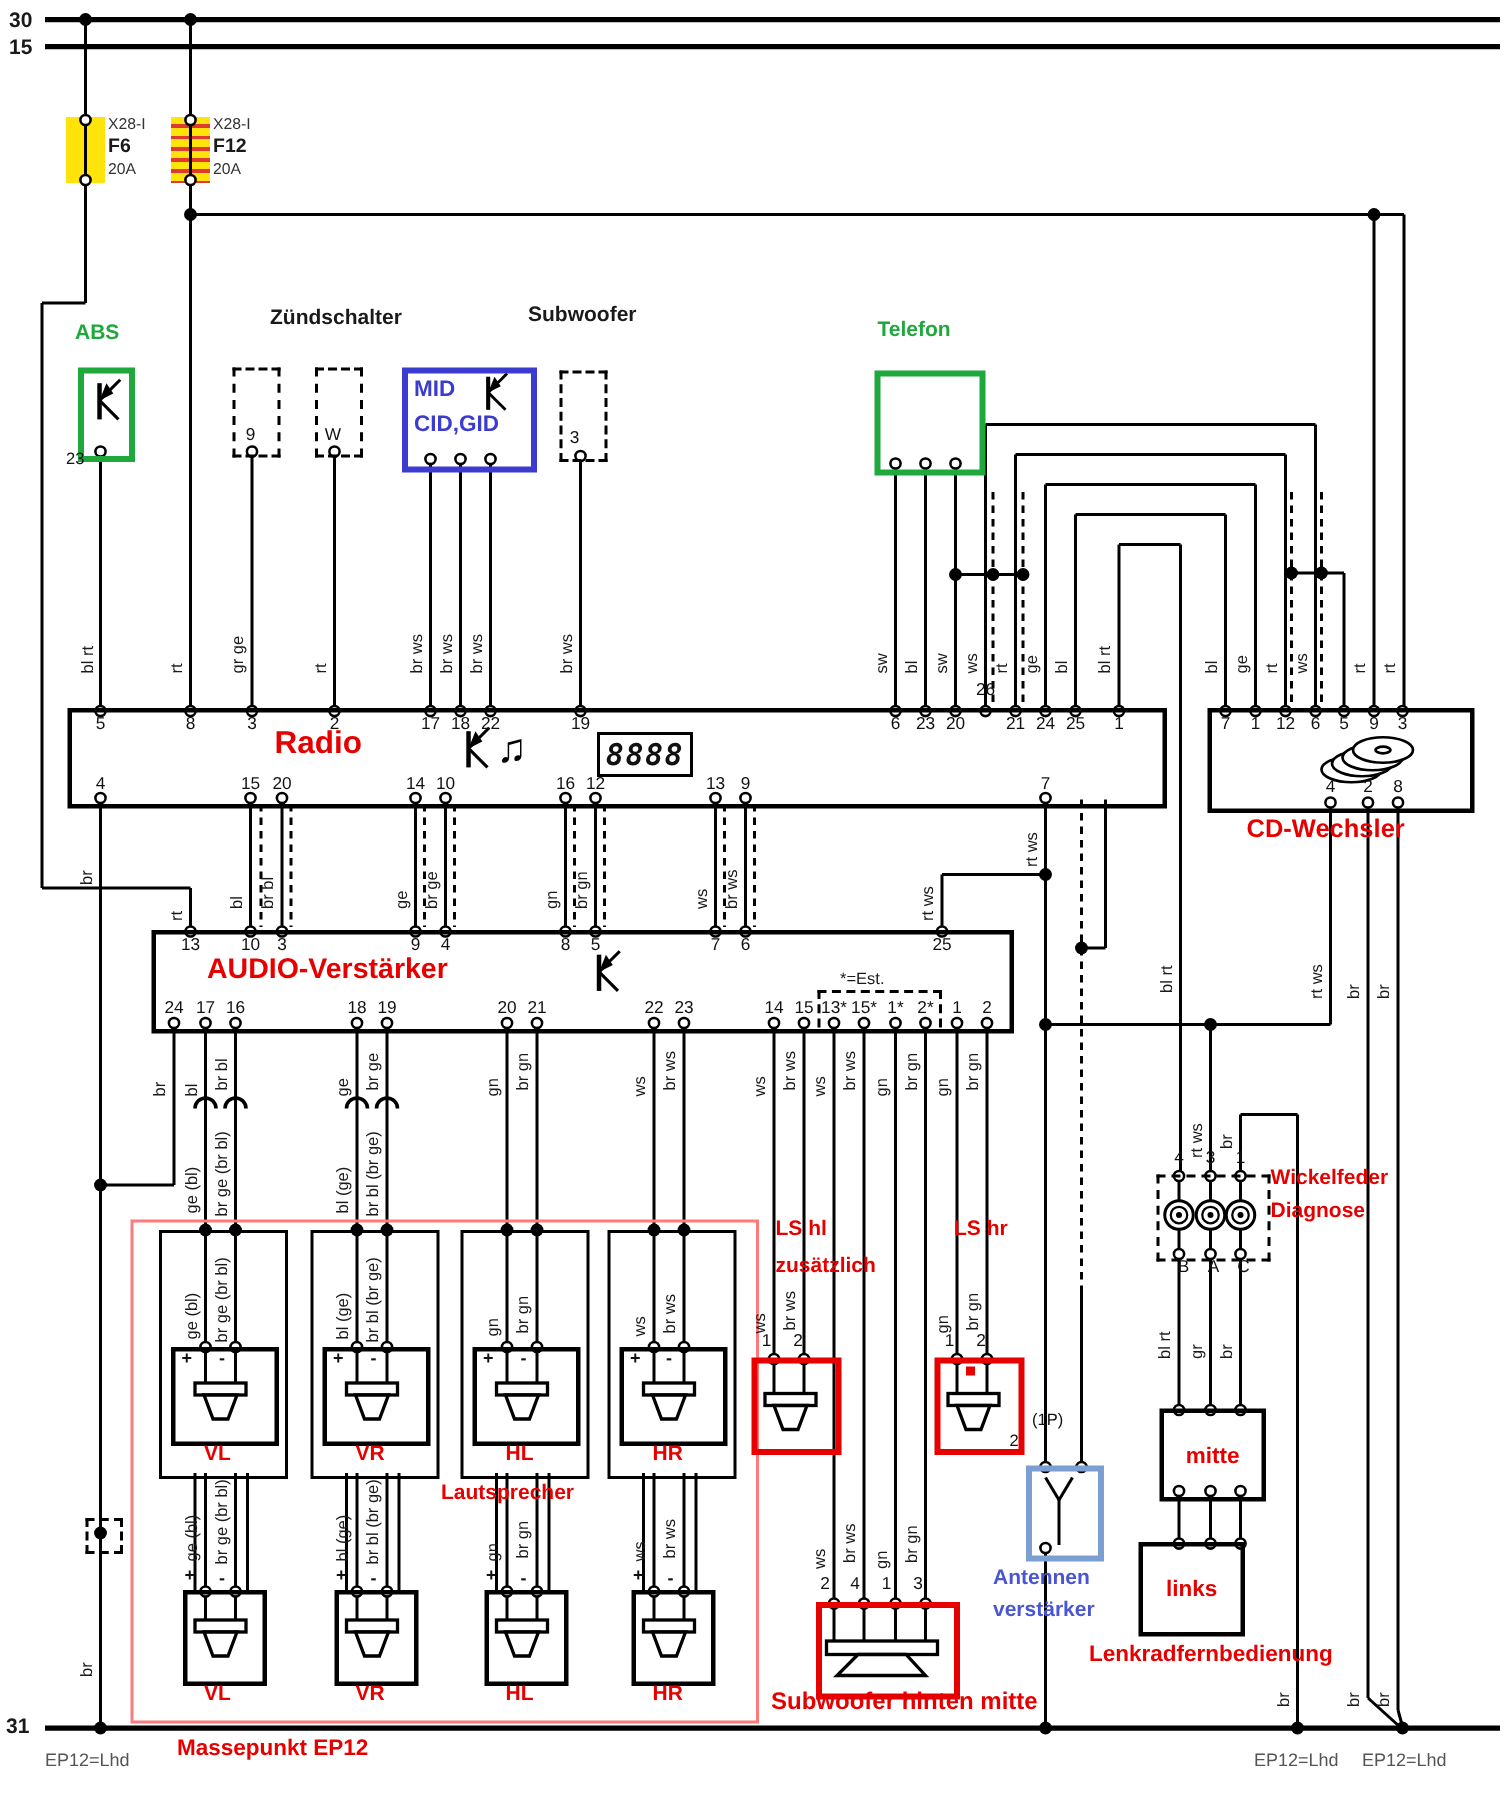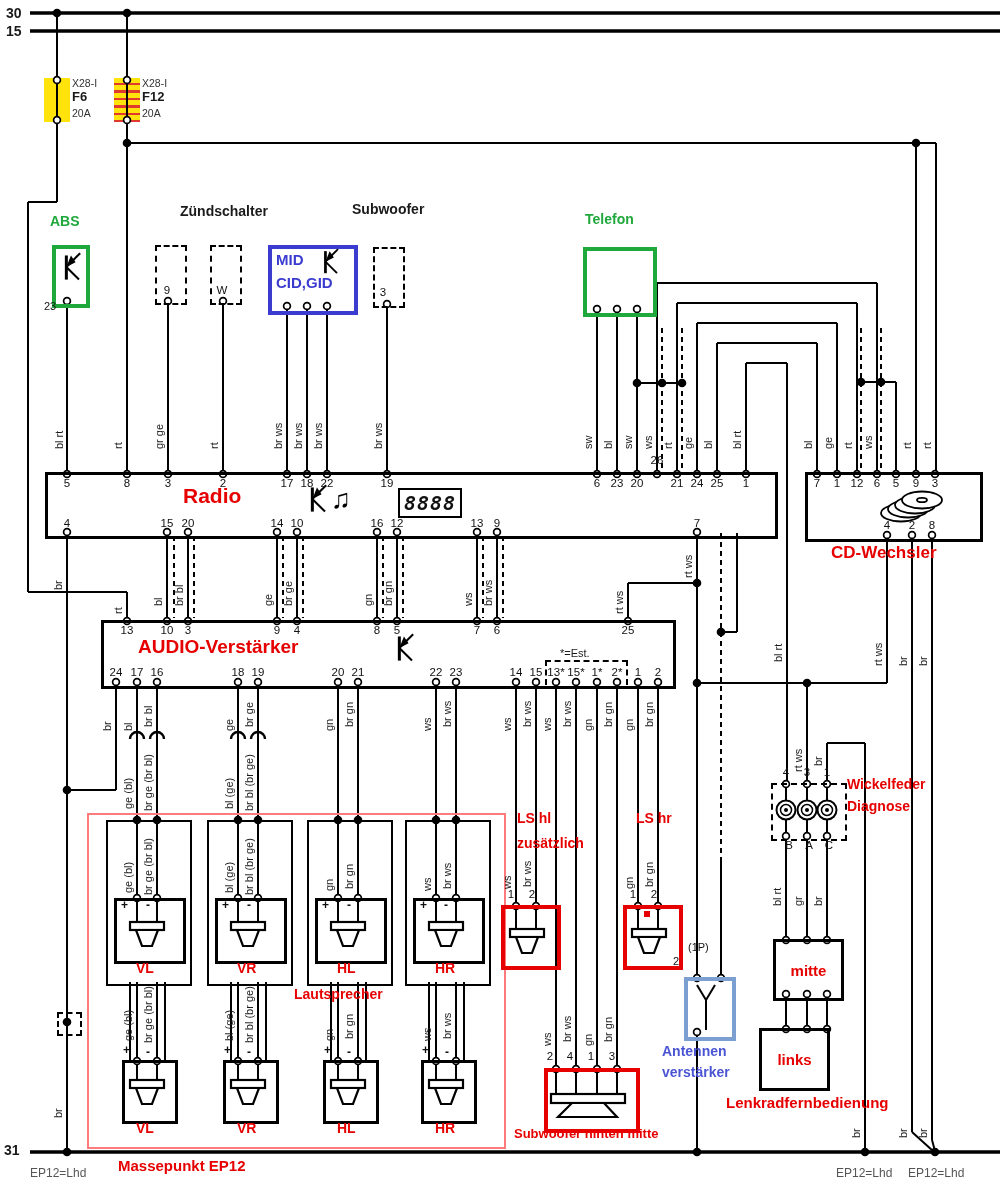--- a/index.html
+++ b/index.html
@@ -460,21 +460,21 @@
   <span class="t blue" style="left:276px;top:274px;font-size:15px">CID,GID</span>
   <span class="t green" style="left:585px;top:211px;font-size:14px">Telefon</span>
   <span class="t red" style="left:183px;top:484px;font-size:21px">Radio</span>
   <span class="t red" style="left:831px;top:543px;font-size:17px">CD-Wechsler</span>
   <span class="t red" style="left:138px;top:636px;font-size:19px">AUDIO-Verstärker</span>
   <span class="t red" style="left:294px;top:986px;font-size:14px">Lautsprecher</span>
   <span class="t red" style="left:517px;top:810px;font-size:14px">LS hl</span>
   <span class="t red" style="left:517px;top:835px;font-size:14px">zusätzlich</span>
   <span class="t red" style="left:636px;top:810px;font-size:14px">LS hr</span>
   <span class="t" style="left:560px;top:647px;font-size:11px">*=Est.</span>
-  <span class="t red" style="left:514px;top:1126px;font-size:13px">Subwoofer hinten mitte</span>
+  <span class="t red" style="left:514px;top:1126px;font-size:16px">Subwoofer hinten mitte</span>
   <span class="t ablue" style="left:662px;top:1043px;font-size:14px">Antennen</span>
   <span class="t ablue" style="left:662px;top:1064px;font-size:14px">verstärker</span>
   <span class="t red" style="left:847px;top:776px;font-size:14px">Wickelfeder</span>
   <span class="t red" style="left:847px;top:798px;font-size:14px">Diagnose</span>
   <span class="t red" style="left:726px;top:1094px;font-size:15px">Lenkradfernbedienung</span>
   <span class="t red" style="left:118px;top:1157px;font-size:15px">Massepunkt EP12</span>
   <span class="t gray" style="left:30px;top:1166px;font-size:12px">EP12=Lhd</span>
   <span class="t gray" style="left:836px;top:1166px;font-size:12px">EP12=Lhd</span>
   <span class="t gray" style="left:908px;top:1166px;font-size:12px">EP12=Lhd</span>
   <span class="t" style="left:331px;top:484px;font-size:27px;color:#000">♫</span>

